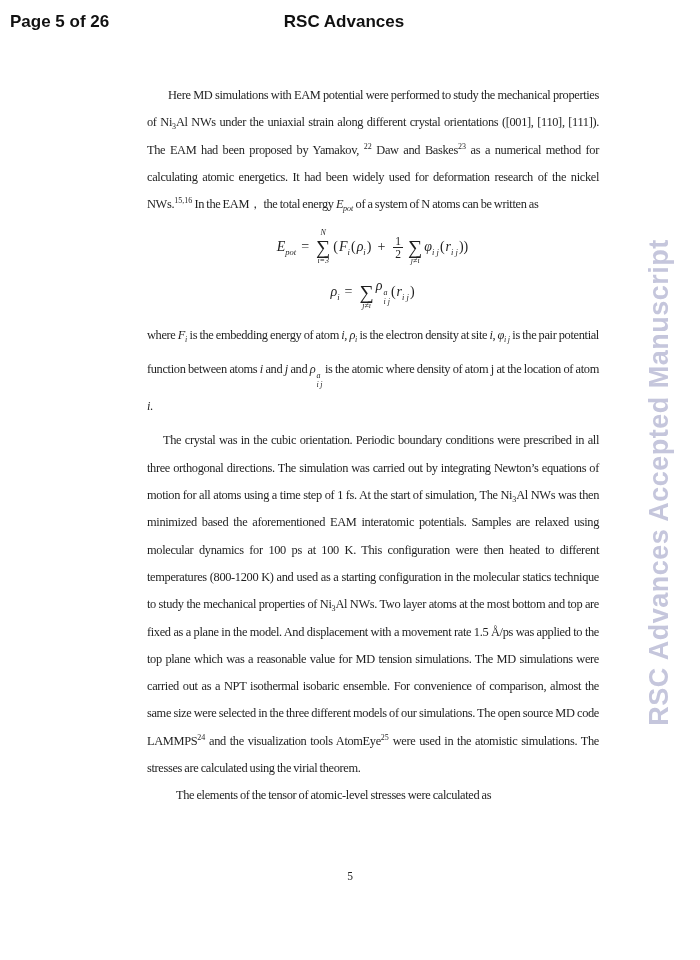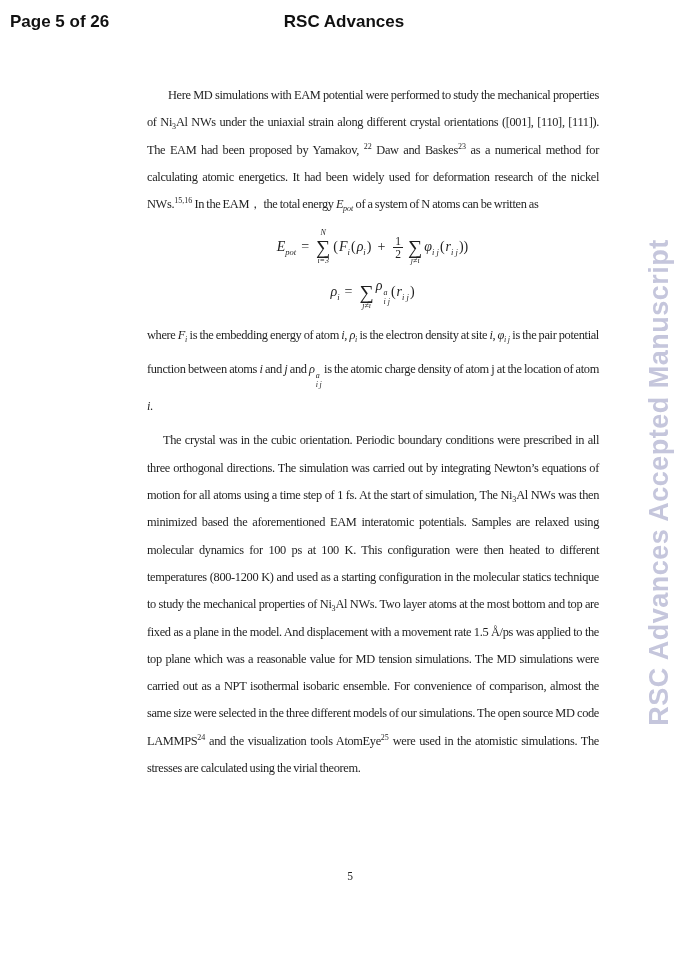--- a/index.html
+++ b/index.html
@@ -130,24 +130,25 @@
             </span></span>
         <span class="mpar">(</span>
         <span><span class="mvar">r</span><sub class="msub">i j</sub></span>
         <span class="mpar">)</span>
       </div>
     </div>
 
     <p class="p defs"><span>where </span><i>F</i><sub class="it">i</sub><span> is the embedding energy of atom </span><i>i</i><span>, </span><i>ρ</i><sub class="it">i</sub><span> is the electron density at site </span><i>i</i><span>, </span><i>φ</i><sub class="it">i j</sub><span> is the pair potential function between atoms </span><i>i</i><span> and </span><i>j</i><span> and </span><i>ρ</i><span class="ss">
           <span class="up">a</span>
           <span class="dn">i j</span>
-        </span><span> is the atomic charge density of atom j at the location of atom </span><i>i</i><span>.</span></p>
+        </span><span> is the atomic where density of atom j at the location of atom </span><i>i</i><span>.</span></p>
 
     <p class="p indent2" style="margin-top:4px;"><span>The crystal was in the cubic orientation. Periodic boundary conditions were prescribed in all three orthogonal directions. The simulation was carried out by integrating Newton’s equations of motion for all atoms using a time step of 1 fs. At the start of simulation, The Ni</span><sub>3</sub><span>Al NWs was then minimized based the aforementioned EAM interatomic potentials. Samples are relaxed using molecular dynamics for 100 ps at 100 K. This configuration were then heated to different temperatures (800-1200 K) and used as a starting configuration in the molecular statics technique to study the mechanical properties of Ni</span><sub>3</sub><span>Al NWs. Two layer atoms at the most bottom and top are fixed as a plane in the model. And displacement with a movement rate 1.5 Å/ps was applied to the top plane which was a reasonable value for MD tension simulations. The MD simulations were carried out as a NPT isothermal isobaric ensemble. For convenience of comparison, almost the same size were selected in the three different models of our simulations. The open source MD code LAMMPS</span><sup>24</sup><span> and the visualization tools AtomEye</span><sup>25</sup><span> were used in the atomistic simulations. The stresses are calculated using the virial theorem.</span></p>
 
+    <p class="p indent3"><span>The elements of the tensor of atomic-level stresses were calculated as</span></p>
 
   </div>
 
   <div class="footer">5</div>
 
   <div class="watermark" style="color: rgb(197, 198, 220);">RSC Advances Accepted Manuscript</div>
 
 </div>
 
 </body></html>

